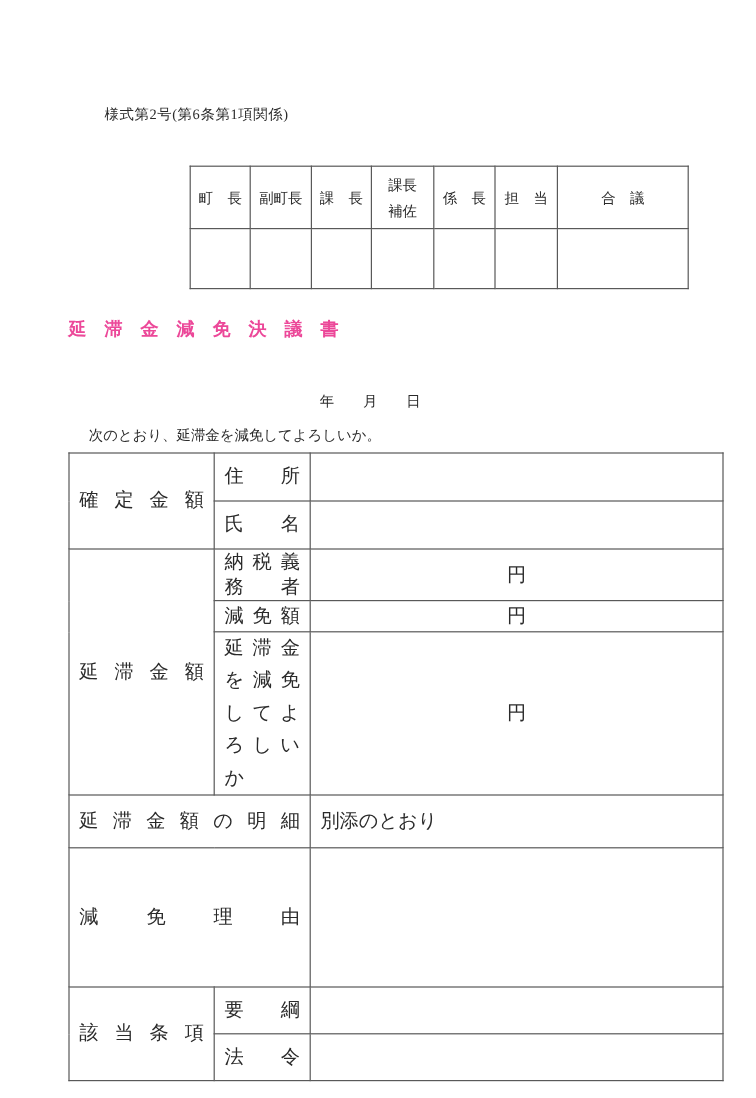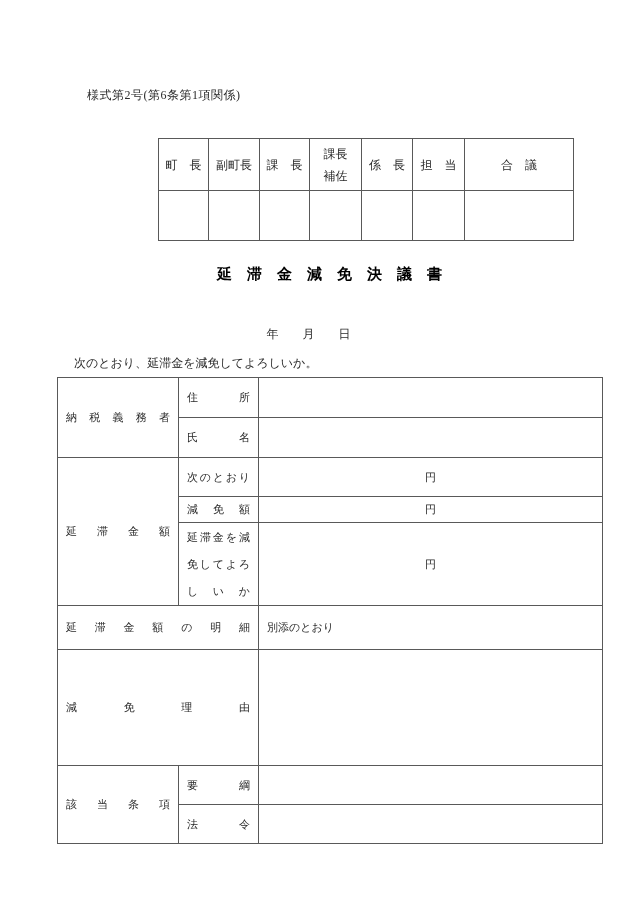--- a/index.html
+++ b/index.html
@@ -26,39 +26,39 @@
   .appr th, .appr td {
     border: 1px solid #595959;
     font-weight: normal; font-size: 12px;
     text-align: center; vertical-align: middle;
     white-space: pre-line; line-height: 22px;
   }
 
   
   .doc-title {
     left: 57px; top: 265px; width: 545px;
-    text-align: center; font-size: 15px; font-weight: bold;
-    color: #000000;
+    font-size: 15px; font-weight: bold;
+    color: #ec4899;
   }
 
   
   .date-line { left: 57px; top: 326px; width: 503px; text-align: center; }
 
   
   .intro { left: 74px; top: 355px; }
 
   
   .main {
     left: 57px; top: 377px;
     border-collapse: collapse; table-layout: fixed;
     border: 1.5px solid #595959;
   }
   .main td {
     border: 1px solid #595959;
-    font-size: 11px; vertical-align: middle;
+    font-size: 16px; vertical-align: middle;
     padding: 0 8px;
     overflow: hidden;
   }
   .jl {
     text-align: justify;
     text-align-last: justify;
     -moz-text-align-last: justify;
     text-justify: inter-character;
   }
   .val { text-align: center; }
@@ -111,33 +111,33 @@
 
 <table class="abs main">
   <colgroup>
     <col style="width:121px">
       <col style="width:80px">
       <col style="width:344px">
   </colgroup>
 
   <tbody>
       <tr style="height:40px">
-    <td rowspan="2" class="jl">納税義務者</td>
+    <td rowspan="2" class="jl">確定金額</td>
     <td class="jl">住所</td>
     <td class="lv"></td>
   </tr>
 
   <tr style="height:40px">
     <td class="jl">氏名</td>
     <td class="lv"></td>
   </tr>
 
   <tr style="height:39px">
     <td rowspan="3" class="jl">延滞金額</td>
-    <td class="jl">次のとおり</td>
+    <td class="jl">納税義務者</td>
     <td class="val">円</td>
   </tr>
 
   <tr style="height:26px">
     <td class="jl">減免額</td>
     <td class="val">円</td>
   </tr>
 
   <tr style="height:83px">
     <td class="jl wrap3">延滞金を減免してよろしいか</td>

